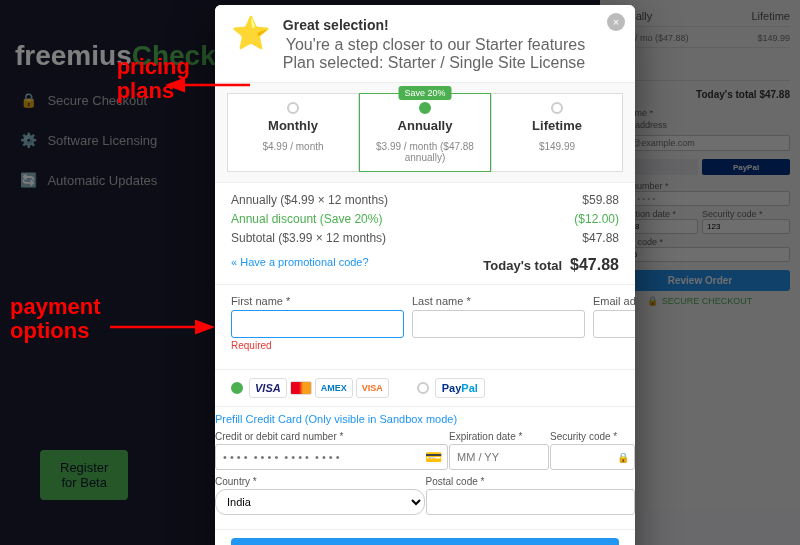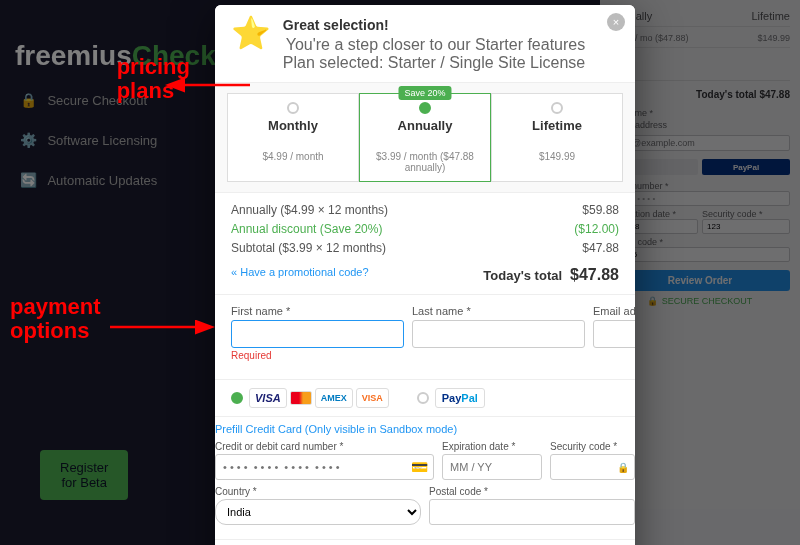--- a/index.html
+++ b/index.html
@@ -175,21 +175,21 @@
       background: #4caf50;
     }
     .plan-name {
       font-size: 13px;
       font-weight: bold;
       color: #333;
     }
     .plan-price {
       font-size: 10px;
       color: #888;
-      margin-top: 18px;
+      margin-top: 8px;
     }
     .save-badge {
       position: absolute;
       top: -8px;
       left: 50%;
       transform: translateX(-50%);
       background: #4caf50;
       color: white;
       font-size: 9px;
       padding: 2px 6px;
@@ -332,21 +332,21 @@
     }
     .prefill-link {
       color: #2196f3;
       font-size: 11px;
       cursor: pointer;
       margin-bottom: 6px;
       display: block;
     }
     .card-form-row {
       display: flex;
-      gap: 8px;
+      gap: 1px;
       margin-bottom: 6px;
     }
     .card-form-group {
       flex: 1;
     }
     .card-form-group.small { flex: 0 0 100px; }
     .card-form-group.xsmall { flex: 0 0 85px; }
     .card-label {
       font-size: 10px;
       color: #555;

